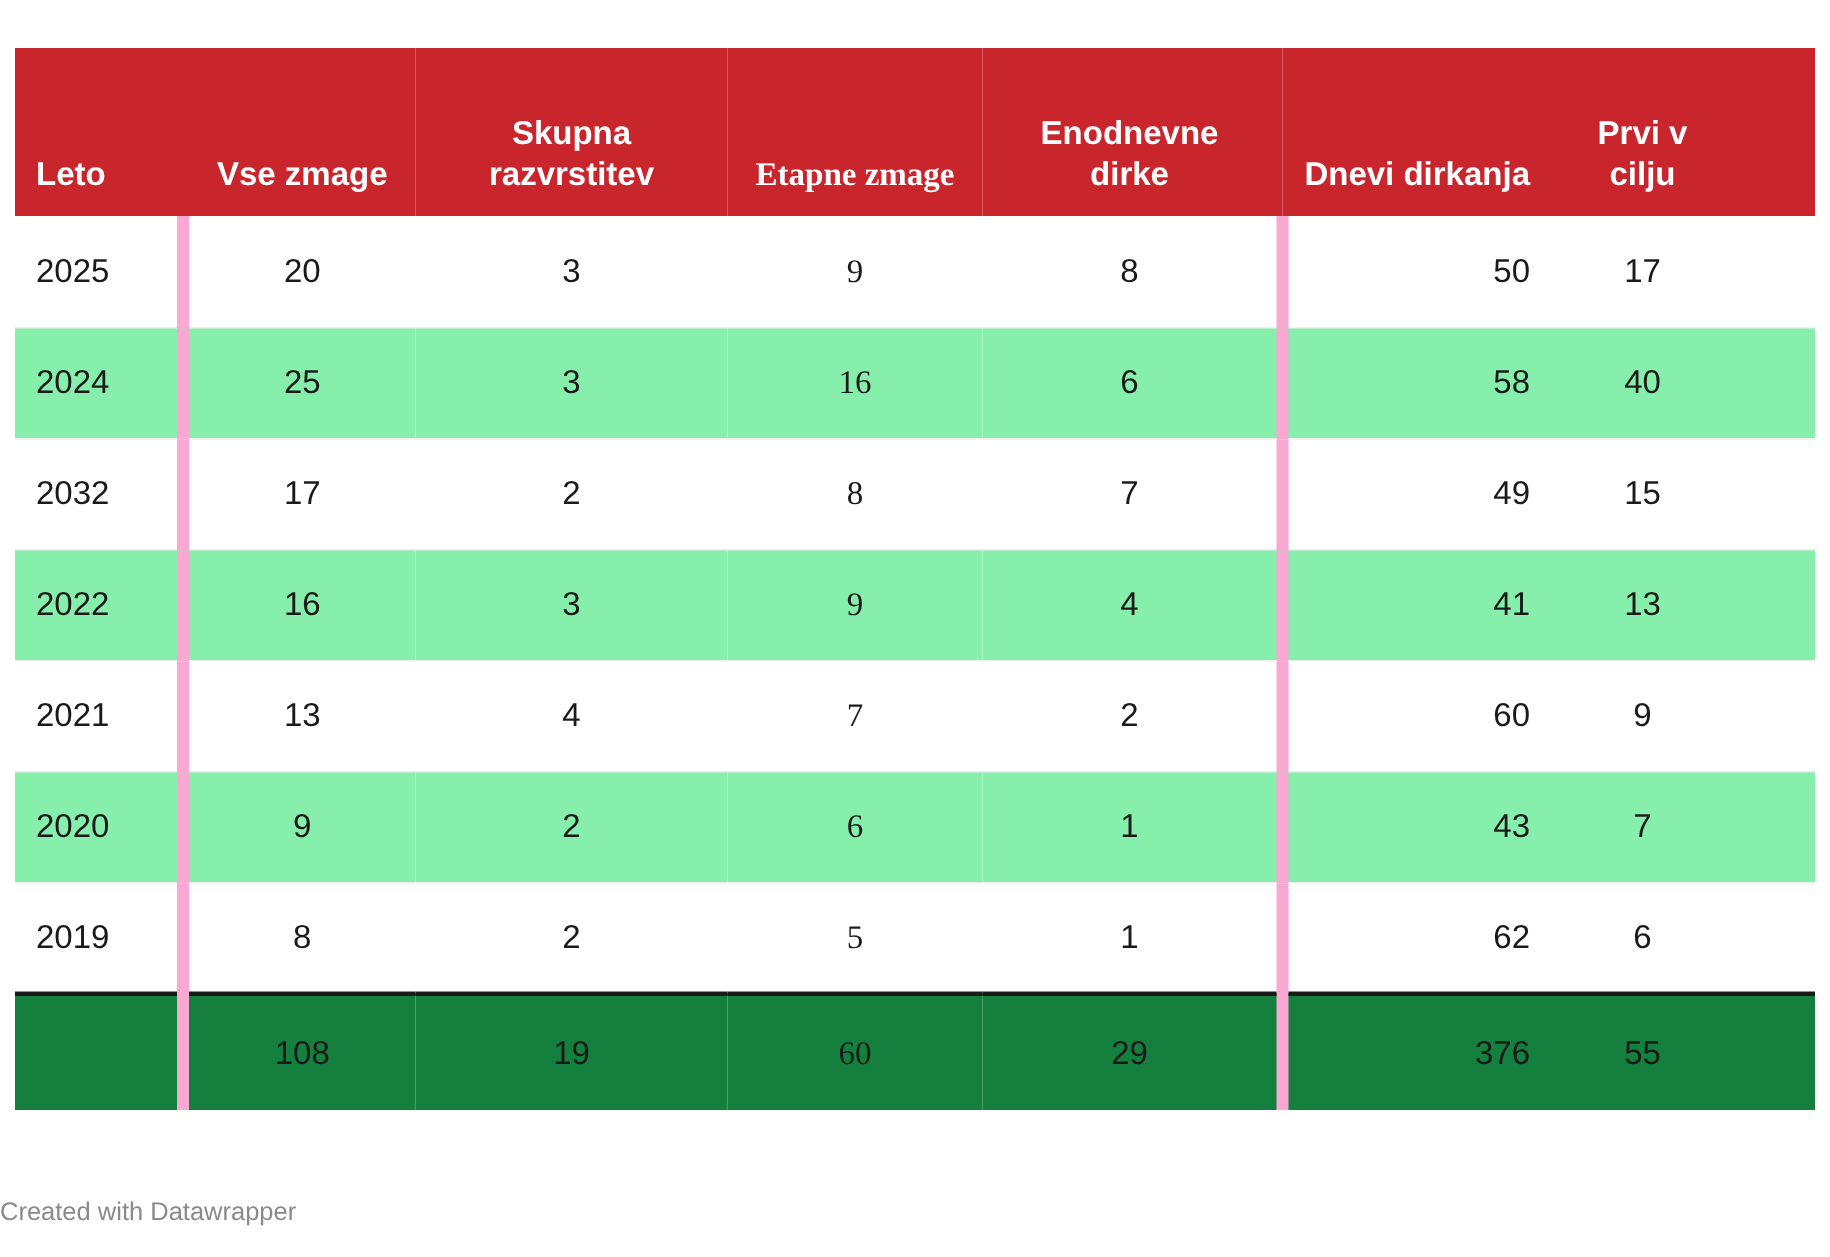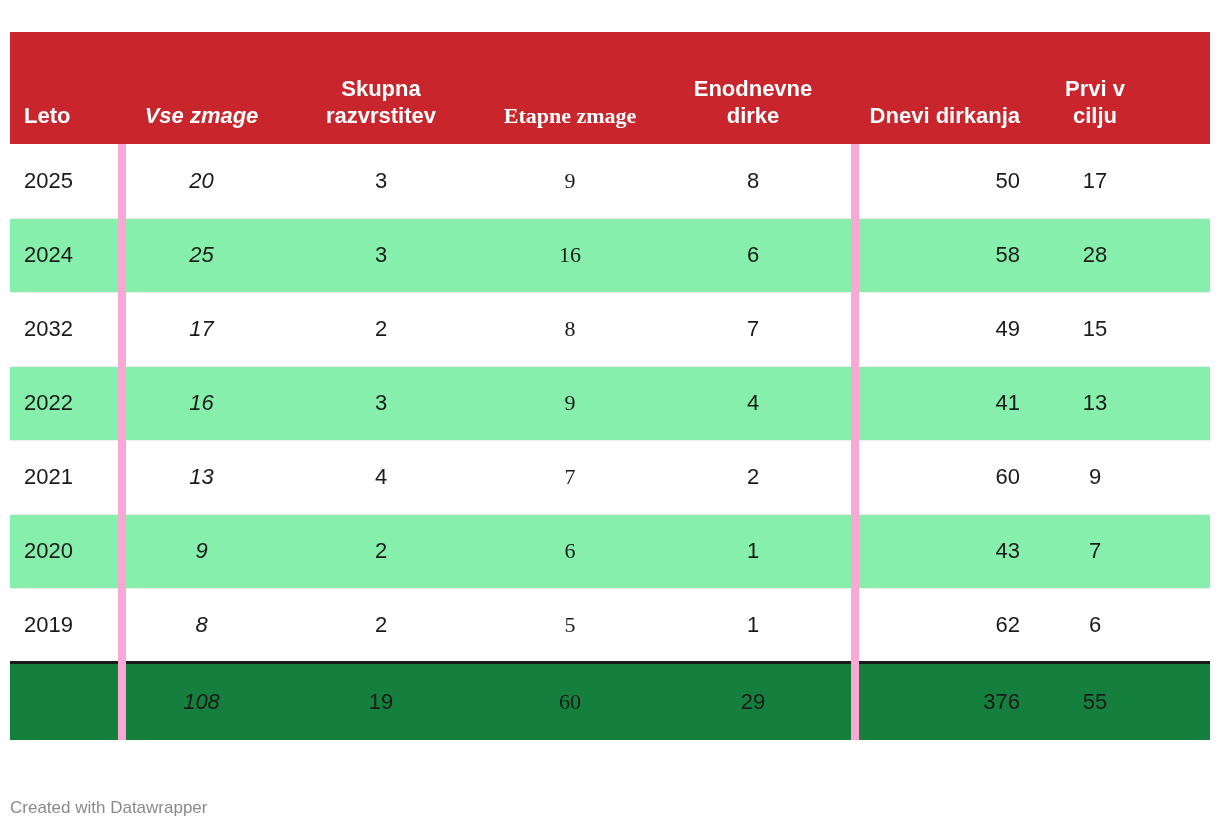--- a/index.html
+++ b/index.html
@@ -72,31 +72,31 @@
   thead th.sep-right {
     border-right-color: rgba(255,255,255,0);
   }
   tbody tr.total td {
     background: #15803d;
     border-top: 3px solid #1a1a1a;
     border-bottom: none;
     height: 78px;
   }
   .col-year    { width: 112px; }
-  .col-c1      { width: 155px; font-style: italic; }
+  .col-c1      { width: 155px; }
   .col-c2      { width: 208px; }
   .col-c3      { width: 170px; font-family: Liberation Serif, serif; }
   .col-c4      { width: 200px; }
   .col-c5      { width: 175px; text-align: right; }
   .col-c6      { width: 130px; }
   .col-c7      { width: 144px; }
 
   .footer {
     position: absolute;
-    left: 10px;
+    left: 0;
     bottom: 20px;
     font-size: 17px;
     color: #8a8a8a;
     font-family: "Liberation Sans", sans-serif;
   }
 </style>
 </head>
 <body>
 
 <div class="page">
@@ -126,21 +126,21 @@
           <td class="col-c6">17</td>
           <td class="col-c7"></td>
         </tr>
         <tr class="alt">
           <td class="col-year sep-right">2024</td>
           <td class="col-c1">25</td>
           <td class="col-c2">3</td>
           <td class="col-c3">16</td>
           <td class="col-c4 sep-right">6</td>
           <td class="col-c5">58</td>
-          <td class="col-c6">28</td>
+          <td class="col-c6">40</td>
           <td class="col-c7"></td>
         </tr>
         <tr>
           <td class="col-year sep-right">2032</td>
           <td class="col-c1">17</td>
           <td class="col-c2">2</td>
           <td class="col-c3">8</td>
           <td class="col-c4 sep-right">7</td>
           <td class="col-c5">49</td>
           <td class="col-c6">15</td>

